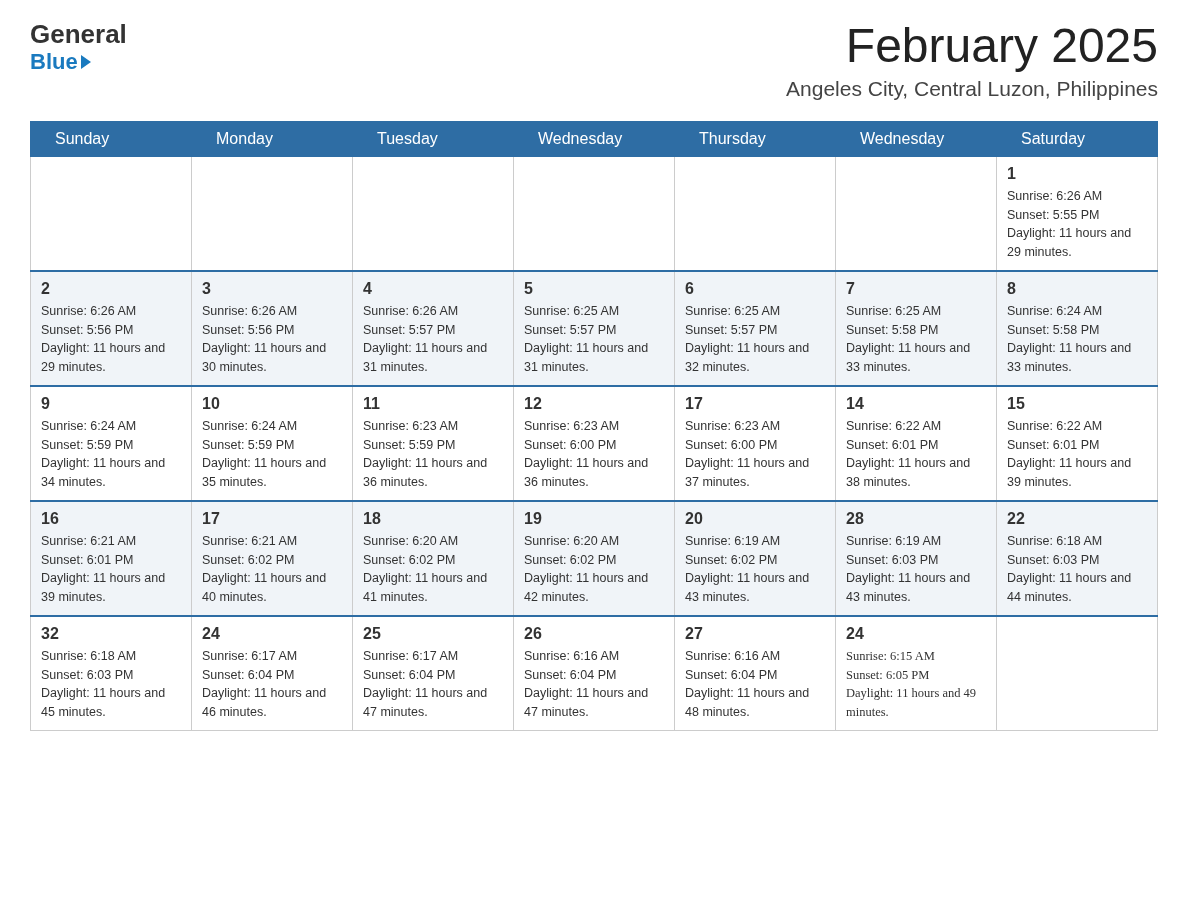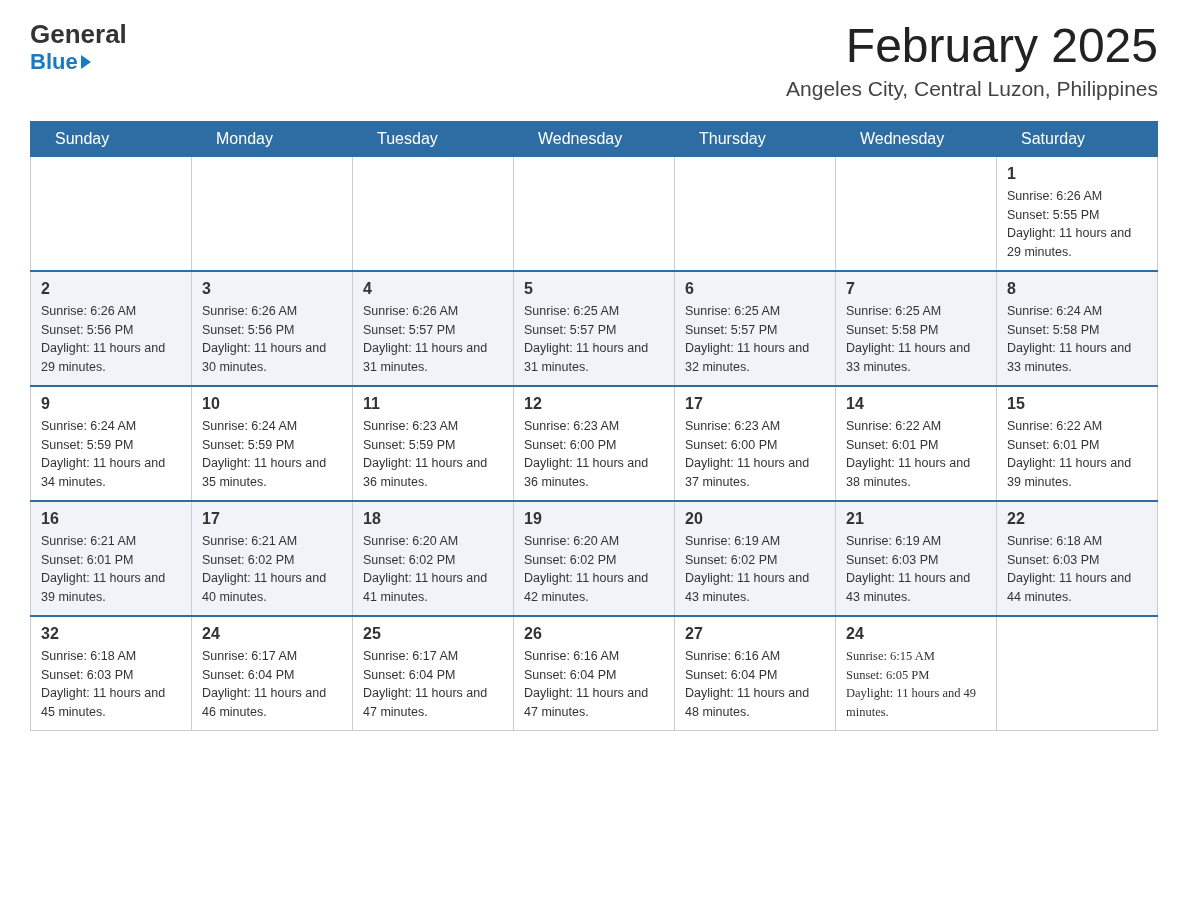--- a/index.html
+++ b/index.html
@@ -264,21 +264,21 @@
 Sunset: 6:02 PM
 Daylight: 11 hours and 42 minutes.</div>
         </td>
         <td>
           <span class="day-number">20</span>
           <div class="day-info" style="white-space: pre-line;">Sunrise: 6:19 AM
 Sunset: 6:02 PM
 Daylight: 11 hours and 43 minutes.</div>
         </td>
         <td>
-          <span class="day-number">21</span>
+          <span class="day-number">28</span>
           <div class="day-info" style="white-space: pre-line;">Sunrise: 6:19 AM
 Sunset: 6:03 PM
 Daylight: 11 hours and 43 minutes.</div>
         </td>
         <td>
           <span class="day-number">22</span>
           <div class="day-info" style="white-space: pre-line;">Sunrise: 6:18 AM
 Sunset: 6:03 PM
 Daylight: 11 hours and 44 minutes.</div>
         </td>

